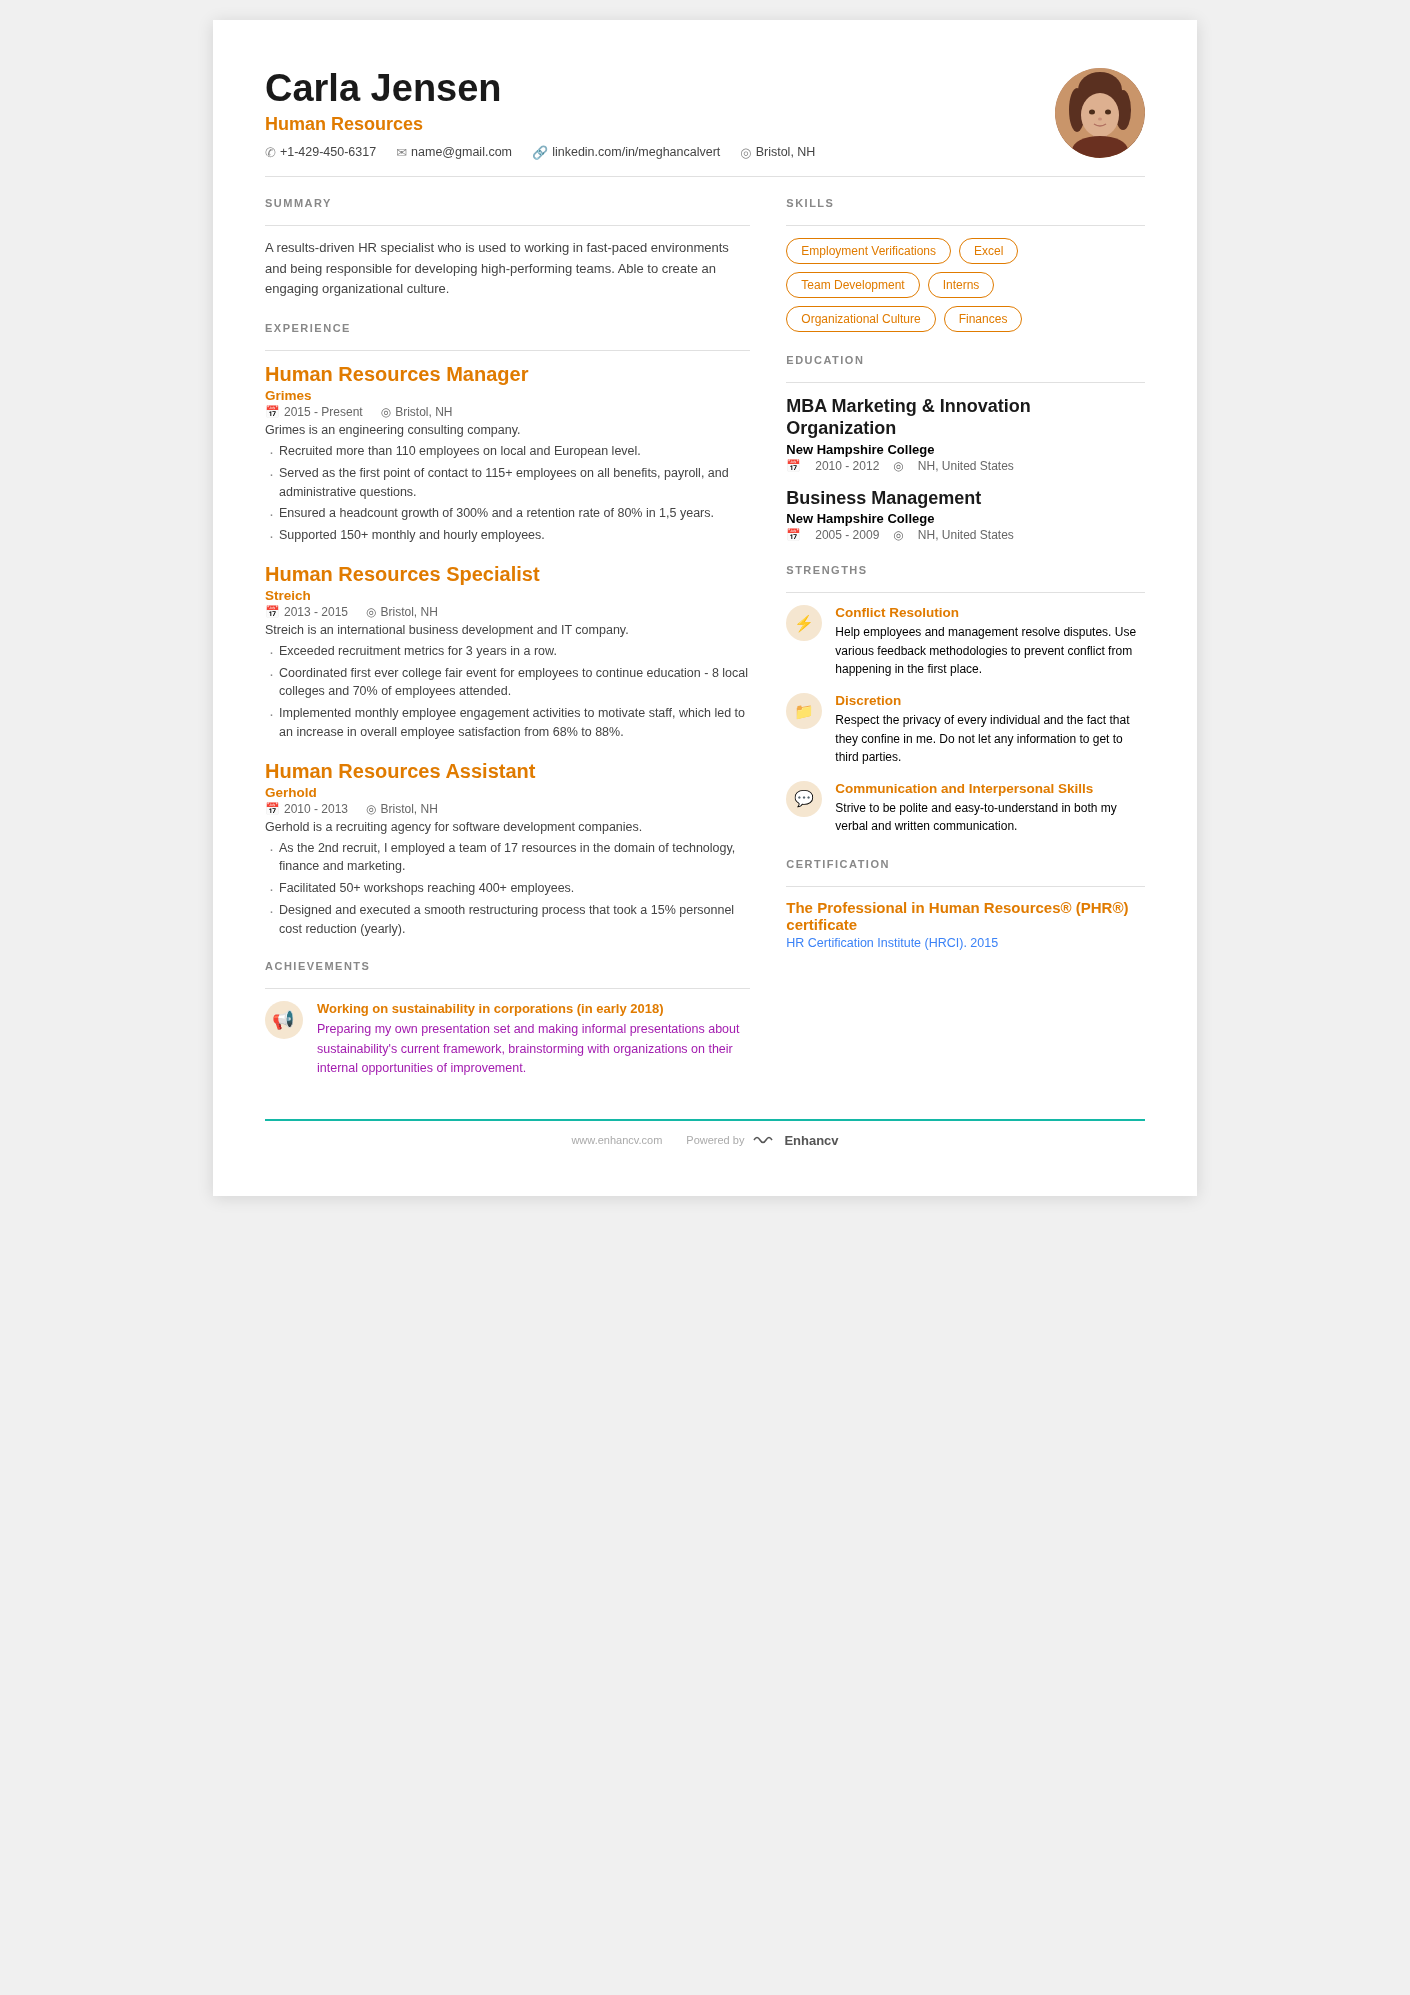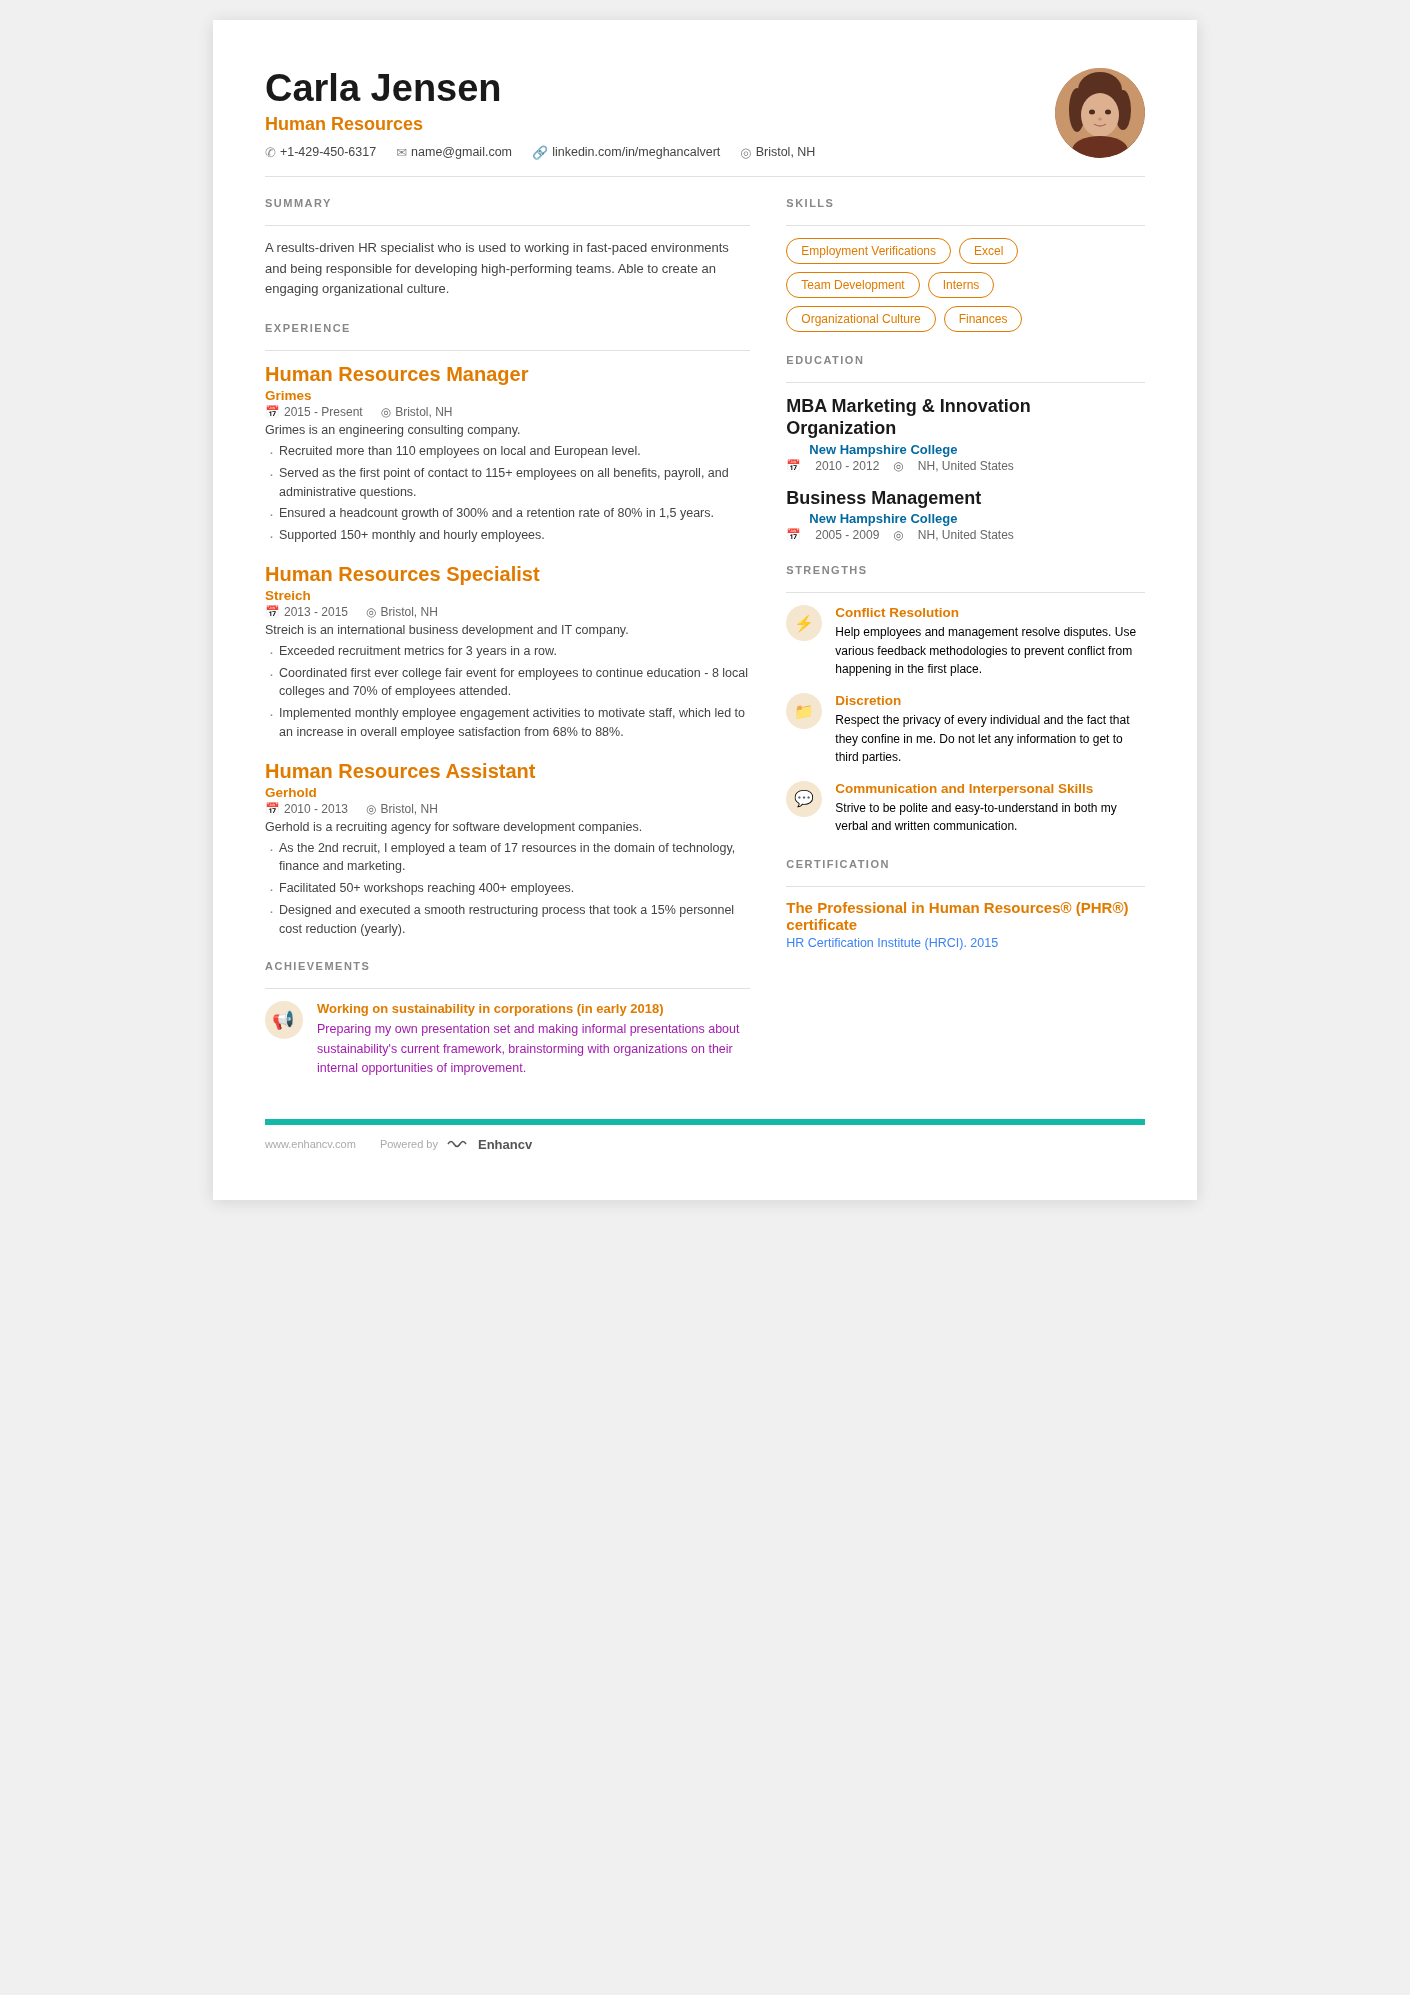--- a/index.html
+++ b/index.html
@@ -212,23 +212,22 @@
     .edu-degree {
       font-size: 18px;
       font-weight: 700;
       color: #1a1a1a;
       margin-bottom: 2px;
       line-height: 1.25;
     }
     .edu-school {
       font-size: 13px;
       font-weight: 700;
-      color: #0369a1;
+      color: #000000;
       margin-bottom: 2px;
-      margin-left: 23px;
     }
     .edu-meta {
       display: flex;
       gap: 14px;
       font-size: 12px;
       color: #666;
       align-items: center;
     }
     .edu-item { margin-bottom: 14px; }
     
@@ -271,23 +270,23 @@
       margin-bottom: 3px;
     }
     .cert-issuer {
       font-size: 12.5px;
       color: #3b82f6;
     }
     
     .footer {
       margin-top: 40px;
       display: flex;
-      justify-content: flex-start;
-      align-items: center;
-      border-top: 6px solid #14b8a6;
+      justify-content: center;
+      align-items: center;
+      border-top: 2px solid #14b8a6;
       padding-top: 12px;
     }
     .footer-left {
       font-size: 11px;
       color: #aaa;
     }
     .footer-right {
       display: flex;
       align-items: center;
       gap: 6px;

